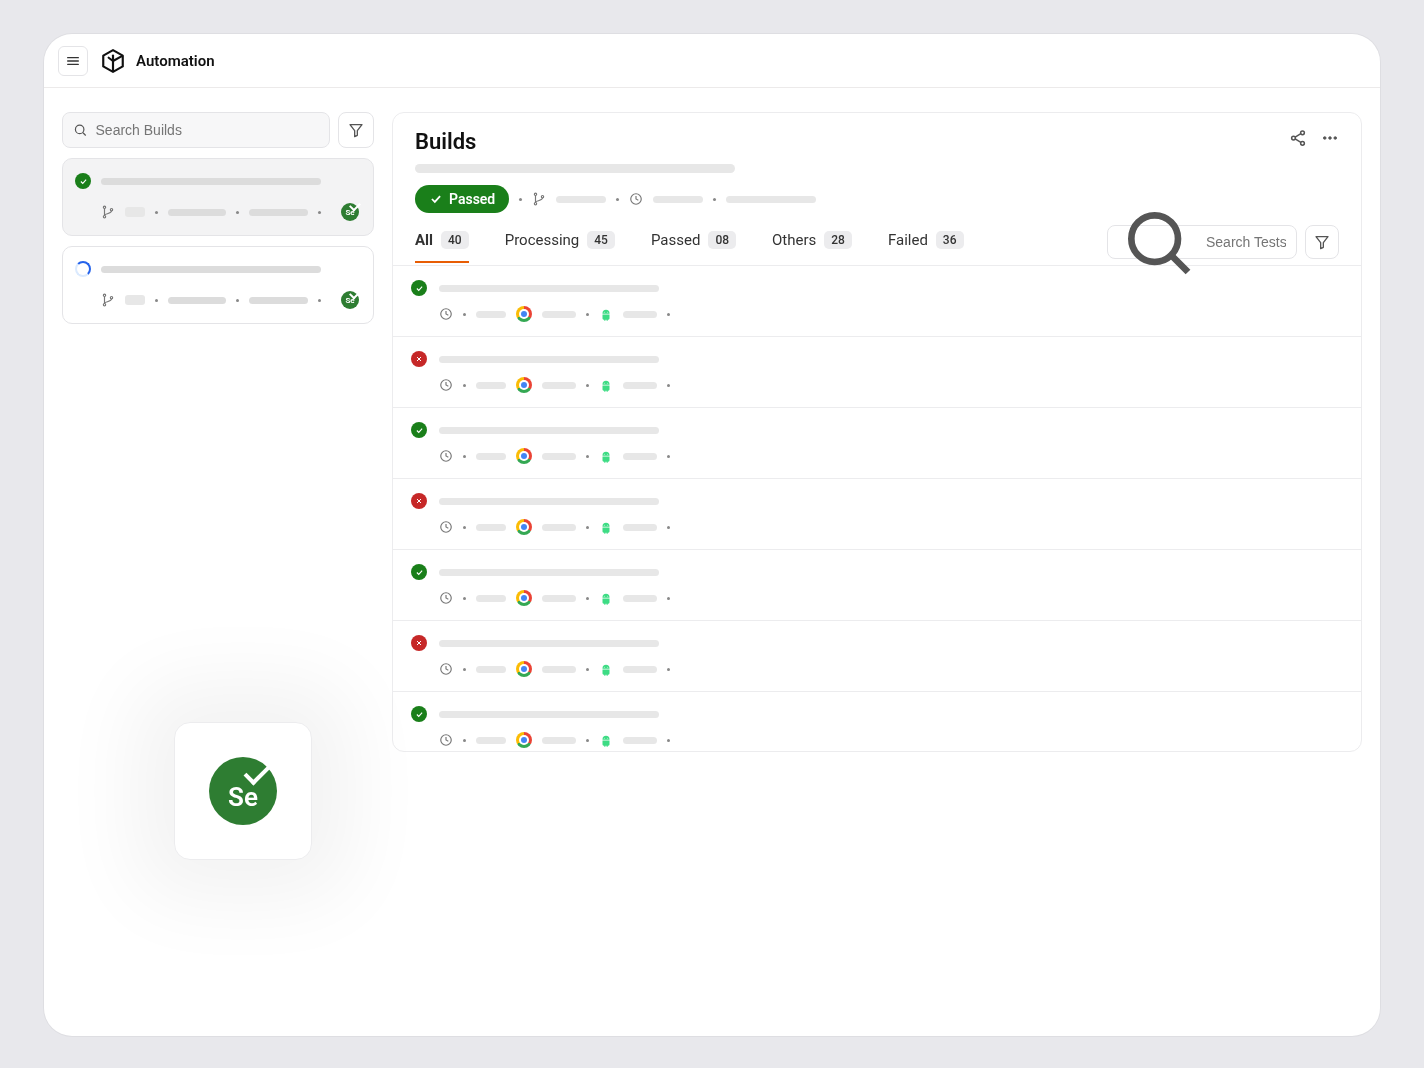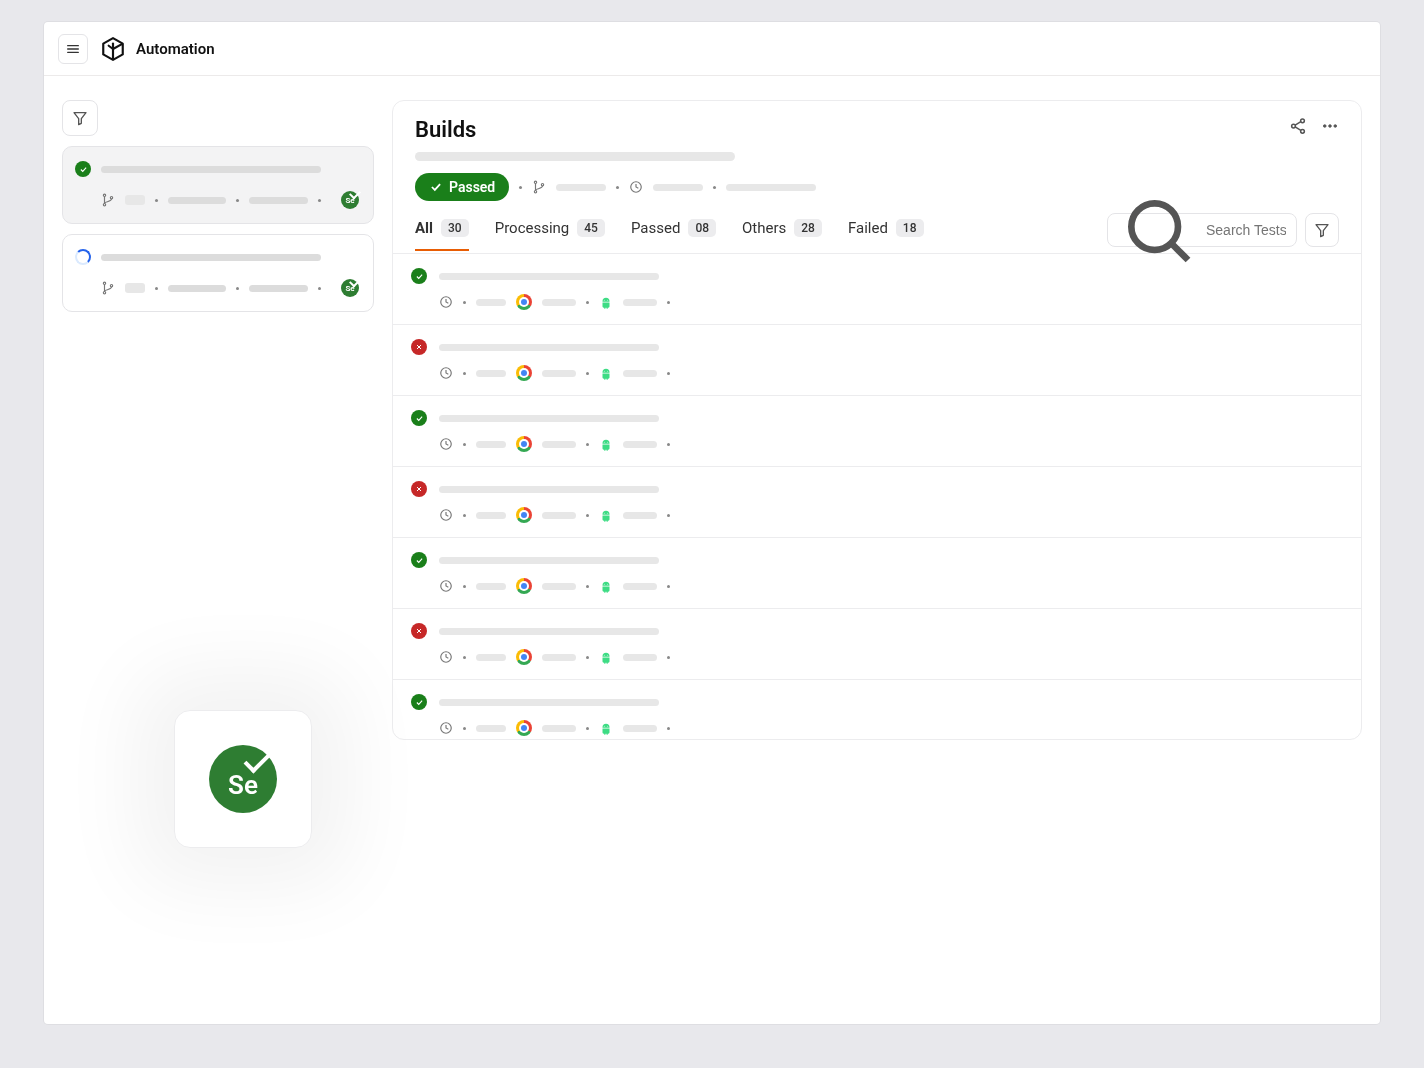--- a/index.html
+++ b/index.html
@@ -6,28 +6,29 @@
   body {
     font-family: -apple-system, BlinkMacSystemFont, "Segoe UI", Roboto, Helvetica, Arial, sans-serif;
     background: #e8e8ec;
     width: 1424px;
     height: 1068px;
     overflow: hidden;
     padding: 22px 44px 44px 44px;
   }
   .window {
     background: #fff;
-    border-radius: 4px;
+    border-radius: 28px;
     width: 100%;
     height: 100%;
     box-shadow: 0 0 0 1px rgba(0,0,0,0.04);
     display: flex;
     flex-direction: column;
     overflow: hidden;
     position: relative;
+    margin-top: 12px;
   }
   .topbar {
     height: 54px;
     border-bottom: 1px solid #eceaea;
     display: flex;
     align-items: center;
     padding: 0 14px;
     gap: 12px;
   }
   .hamburger-btn {
@@ -157,21 +158,21 @@
   }
   .status-pill svg { width: 14px; height: 14px; stroke: #fff; stroke-width: 3; fill: none; }
   .clock-icon { width: 14px; height: 14px; stroke: #777; fill: none; flex: none; }
 
   .tabs-row {
     display: flex; align-items: center; justify-content: space-between;
     padding: 0 22px;
     border-bottom: 1px solid #ececee;
     margin-top: 6px;
   }
-  .tabs { display: flex; gap: 26px; }
+  .tabs { display: flex; gap: 36px; }
   .tab {
     display: flex; align-items: center; gap: 8px;
     padding: 10px 0 12px 0;
     font-size: 15px; color: #333;
     border-bottom: 2px solid transparent;
     cursor: pointer;
   }
   .tab.active { font-weight: 700; border-bottom-color: #e85d04; }
   .tab-badge {
     background: #ececee; color: #333;
@@ -264,20 +265,27 @@
         <path d="M12 12 L12 7" stroke-linecap="round"></path>
       </svg>
       <span class="title">Automation</span>
     </div>
   </div>
 
   <div class="body">
 
     <div class="sidebar">
       <div class="search-row">
+        <div class="search-input-wrap">
+          <svg viewBox="0 0 24 24" fill="none" stroke-width="2">
+              <circle cx="11" cy="11" r="7"></circle>
+              <line x1="21" y1="21" x2="16.5" y2="16.5"></line>
+            </svg>
+          <input type="text" placeholder="Search Builds" style="">
+        </div>
         <div class="icon-btn">
           <svg viewBox="0 0 24 24" stroke-width="2" stroke-linecap="round" stroke-linejoin="round">
               <polygon points="3 4 21 4 14 13 14 20 10 22 10 13 3 4"></polygon>
             </svg>
         </div>
       </div>
 
       <div class="build-card selected">
         <div class="bc-row1">
           <div class="status-circle passed">
@@ -383,37 +391,37 @@
           <div class="skel light" style="width: 50px;"></div>
           <div class="dot"></div>
           <div class="skel light" style="width: 90px;"></div>
         </div>
       </div>
 
       <div class="tabs-row">
         <div class="tabs" id="tabs-container">
             <div class="tab active">
               <span>All</span>
-              <span class="tab-badge">30</span>
+              <span class="tab-badge">40</span>
             </div>
             <div class="tab">
               <span>Processing</span>
               <span class="tab-badge">45</span>
             </div>
             <div class="tab">
               <span>Passed</span>
               <span class="tab-badge">08</span>
             </div>
             <div class="tab">
               <span>Others</span>
               <span class="tab-badge">28</span>
             </div>
             <div class="tab">
               <span>Failed</span>
-              <span class="tab-badge">18</span>
+              <span class="tab-badge">36</span>
             </div>
           </div>
         <div class="tabs-controls">
           <div class="tests-search">
             <svg viewBox="0 0 24 24" fill="none" stroke="#555" stroke-width="2">
                 <circle cx="11" cy="11" r="7"></circle>
                 <line x1="21" y1="21" x2="16.5" y2="16.5"></line>
               </svg>
             <input type="text" placeholder="Search Tests" style="">
           </div>

